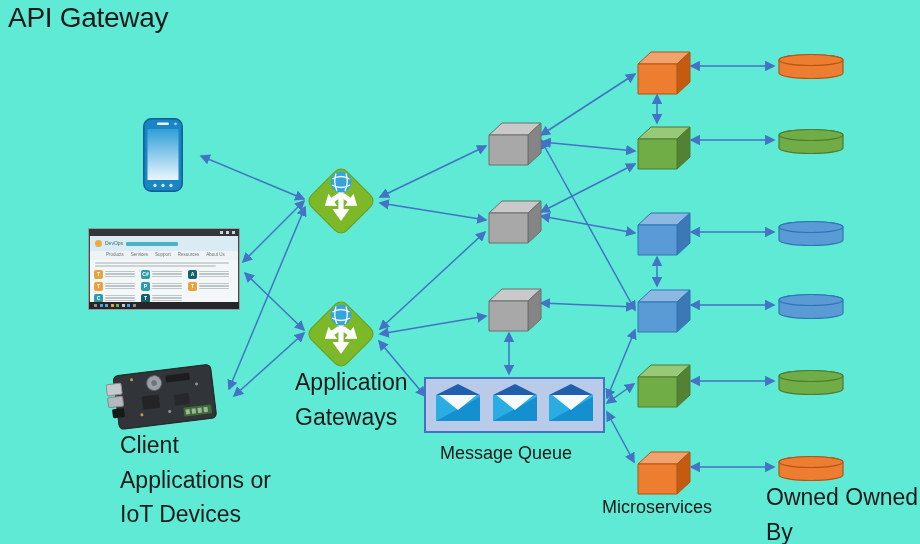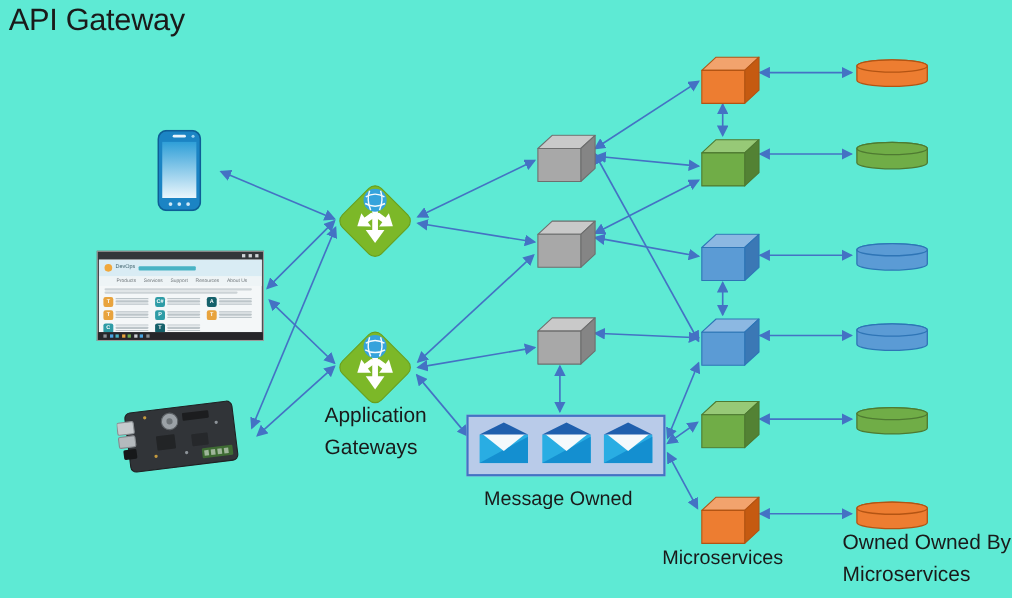--- a/index.html
+++ b/index.html
@@ -8,21 +8,21 @@
     --env-flap:#1F5FAD; --env-body:#29ADE3; --env-dark:#148FD0;
     --phone:#1B84C4; --ink:#1A1A1A;
   }
   html,body{margin:0;padding:0;background:#fff;}
   #canvas{position:relative;width:920px;height:544px;background:#5eead4;overflow:hidden;
           font-family:"Liberation Sans",sans-serif;color:var(--ink);}
   #arrows{position:absolute;left:0;top:0;}
   #arrows line{stroke:var(--arrow);stroke-width:1.5;}
   #ah path{fill:var(--arrow);}
   .node{position:absolute;}
-  .lbl{position:absolute;white-space:pre-line;color:var(--ink);font-size:19px;line-height:1.5;}
+  .lbl{position:absolute;white-space:pre-line;color:var(--ink);font-size:23px;line-height:1.5;}
   .lbl.big{font-size:18px;}
   .title{position:absolute;left:8px;top:2px;font-size:28px;color:var(--ink);letter-spacing:-0.3px;}
 
   
   .browser{position:absolute;left:88px;top:228px;width:152px;height:82px;background:#474a4d;
            border:1px solid #9a9a9a;box-sizing:border-box;}
   .b-titlebar{position:absolute;left:0;top:0;right:0;height:7px;background:#33363a;display:flex;
               justify-content:flex-end;align-items:center;gap:3px;padding-right:4px;}
   .b-titlebar i{width:3px;height:3px;background:#cfd3d6;display:block;}
   .b-content{position:absolute;left:1px;right:1px;top:7px;bottom:7px;background:#f4f7f8;overflow:hidden;}
@@ -298,23 +298,26 @@
 </svg></span>
     <span class="env-slot">
 <svg width="48" height="40" viewBox="0 0 48 40">
   <rect x="2" y="12" width="44" height="26" fill="#29ADE3"></rect>
   <polygon points="2,38 46,14 46,38" fill="#148FD0"></polygon>
   <polygon points="4,11 44,11 24,27" fill="#f4f9fc"></polygon>
   <polygon points="2,12 24,1 46,12" fill="#1F5FAD"></polygon>
 </svg></span>
   </div>
 
+  <div class="lbl" style="left:120px;top:428px">Client
+Applications or
+IoT Devices</div>
   <div class="lbl" style="left:295px;top:365px">Application
 Gateways</div>
-  <div class="lbl big" style="left:440px;top:440px">Message Owned</div>
+  <div class="lbl big" style="left:440px;top:440px">Message Queue</div>
   <div class="lbl big" style="left:602px;top:494px">Microservices</div>
   <div class="lbl" style="left:766px;top:480px">Owned Owned By
 Microservices</div>
 <svg width="54" height="44" viewBox="0 0 54 44" class="node" style="left: 488px; top: 122px;">
       <polygon points="1,13 14,1 53,1 40,13" fill="#C9C9C9" stroke="#6E6E6E" stroke-width="1" stroke-linejoin="round"></polygon>
       <polygon points="40,13 53,1 53,31 40,43" fill="#858585" stroke="#6E6E6E" stroke-width="1" stroke-linejoin="round"></polygon>
       <polygon points="1,13 40,13 40,43 1,43" fill="#A8A8A8" stroke="#6E6E6E" stroke-width="1" stroke-linejoin="round"></polygon>
     </svg>
     <svg width="54" height="44" viewBox="0 0 54 44" class="node" style="left: 488px; top: 200px;">
       <polygon points="1,13 14,1 53,1 40,13" fill="#C9C9C9" stroke="#6E6E6E" stroke-width="1" stroke-linejoin="round"></polygon>

